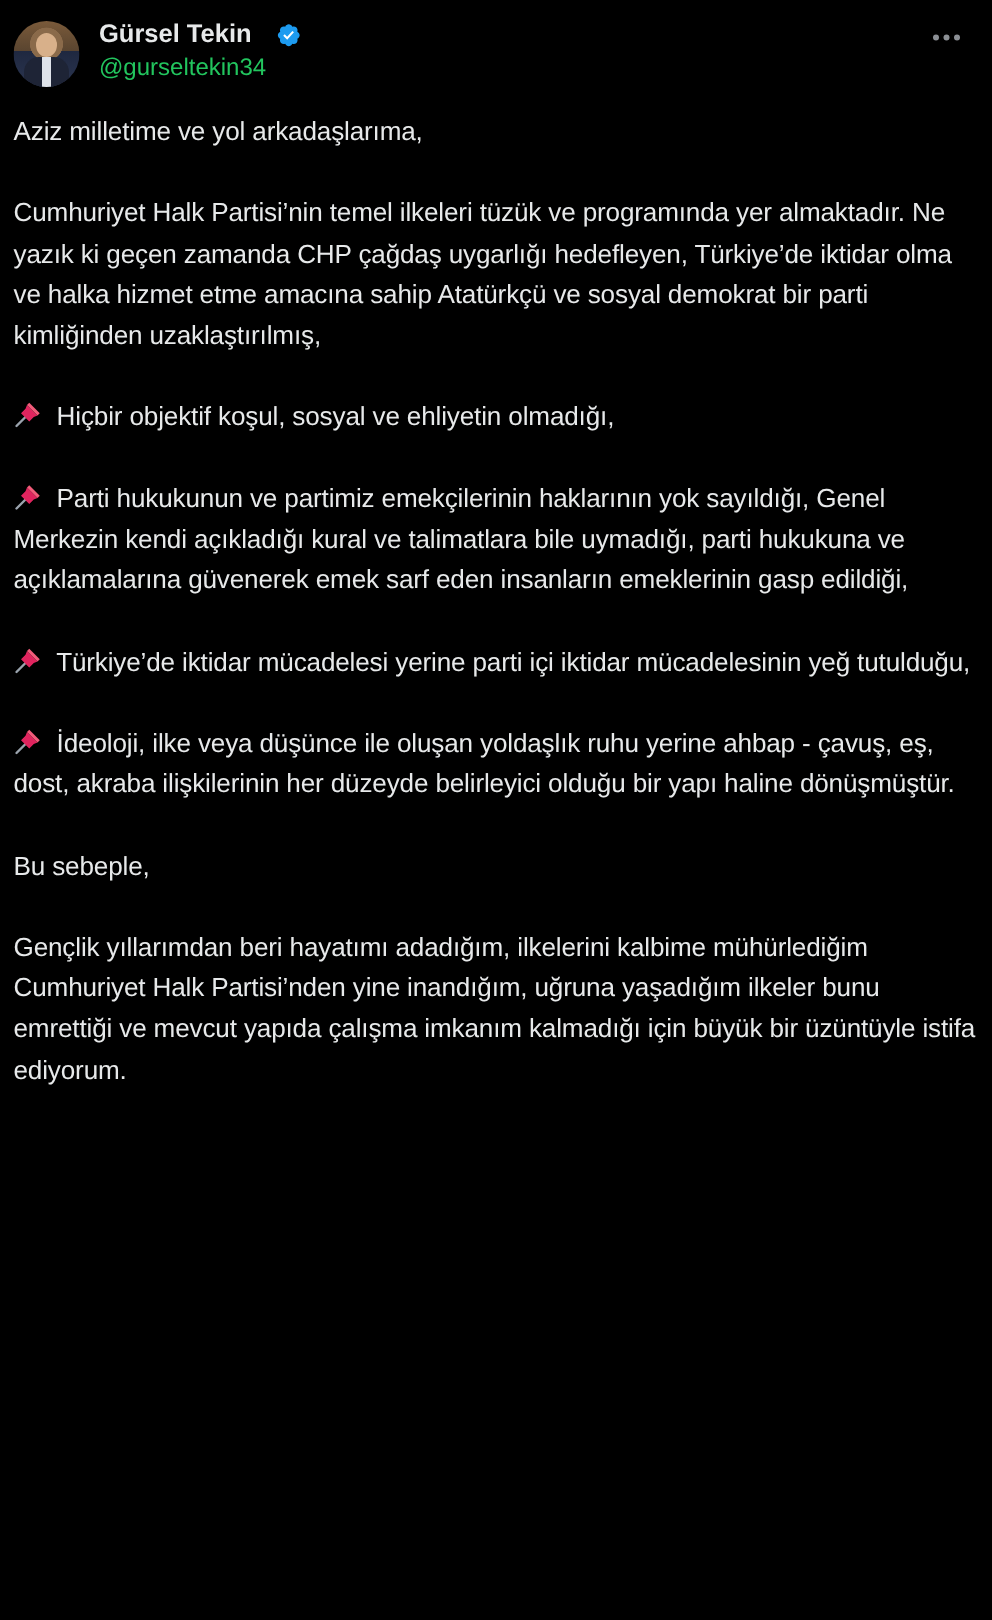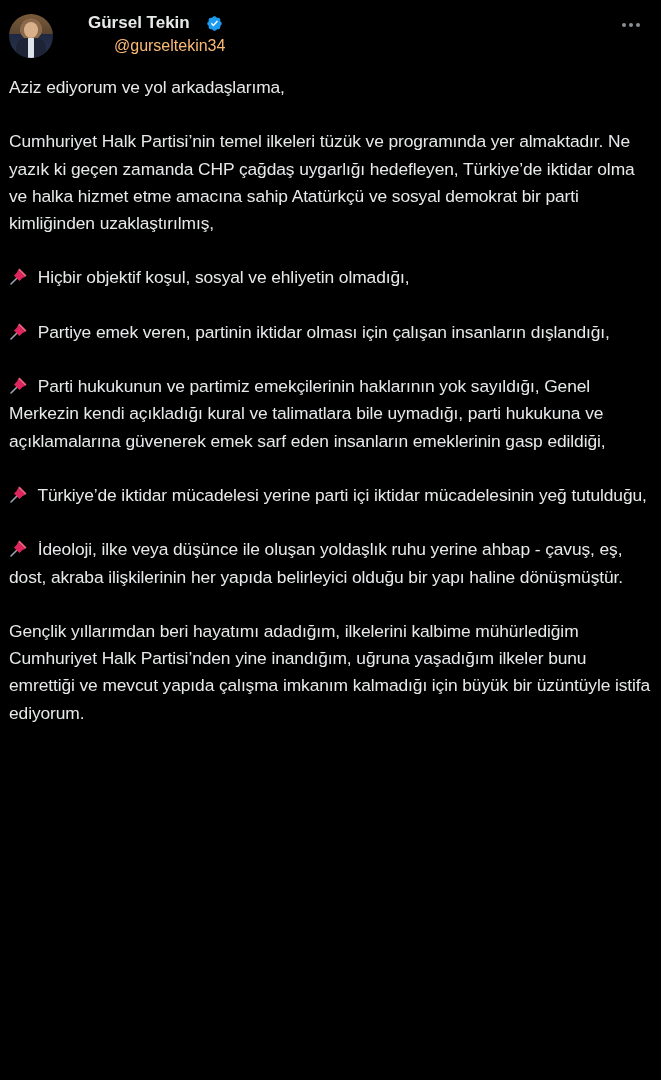--- a/index.html
+++ b/index.html
@@ -6,24 +6,24 @@
   body { width:661px; height:1080px; overflow:hidden; position:relative;
          font-family:"Liberation Sans", sans-serif; color:#e7e9ea; }
   .header { position:absolute; left:0; top:0; width:661px; height:66px; }
   .avatar { position:absolute; left:9px; top:14px; width:44px; height:44px; border-radius:50%;
             background:radial-gradient(circle at 50% 35%, #c9a27a 0 18%, #8a6a4a 19% 30%, transparent 31%),
                        linear-gradient(180deg,#7a5a3a 0%,#5a4530 45%,#1f2840 46%,#2b3550 100%);
             overflow:hidden; }
   .avatar .face { position:absolute; left:15px; top:8px; width:14px; height:16px; border-radius:50%; background:#d8b08a; }
   .avatar .suit { position:absolute; left:7px; top:24px; width:30px; height:22px; border-radius:10px 10px 0 0; background:#1e2436; }
   .avatar .shirt { position:absolute; left:19px; top:24px; width:6px; height:20px; background:#dfe3ea; }
-  .name-row { position:absolute; left:66px; top:13px; display:flex; align-items:center; gap:16px;margin-left:22px; }
+  .name-row { position:absolute; left:66px; top:13px; display:flex; align-items:center; gap:16px; }
   .name { font-weight:bold; font-size:17px; color:#e7e9ea; }
   .verified { width:17px; height:17px; display:inline-block; }
-  .handle { position:absolute; left:66px; top:37px; font-size:16px; color:#fdba74;margin-left:48px; }
+  .handle { position:absolute; left:66px; top:37px; font-size:16px; color:#22c55e; }
   .more { position:absolute; left:622px; top:18px; width:22px; height:14px; display:flex; gap:3px; align-items:center; cursor:pointer; }
   .more span { width:4px; height:4px; border-radius:50%; background:#8b8f94; display:block; }
   .body { position:absolute; left:9px; top:74px; width:645px; font-size:17.4px; line-height:27.2px; letter-spacing:-0.1px; }
   .para { margin:0 0 27.2px 0; white-space:normal; }
   .pin { display:inline-block; width:20px; height:20px; vertical-align:-3px; margin-right:4px; }
 </style>
 </head>
 <body>
 
 <div class="header">
@@ -41,51 +41,45 @@
   </div>
   <div class="handle">@gurseltekin34</div>
   <div class="more">
     <span></span>
     <span></span>
     <span></span>
   </div>
 </div>
 
 <div class="body" id="tweet-body">
-    <p class="para"><span>Aziz ediyorum ve yol arkadaşlarıma,</span></p>
+    <p class="para"><span>Aziz milletime ve yol arkadaşlarıma,</span></p>
     <p class="para"><span>Cumhuriyet Halk Partisi’nin temel ilkeleri tüzük ve programında yer almaktadır.  Ne yazık ki geçen zamanda CHP çağdaş uygarlığı hedefleyen, Türkiye’de iktidar olma ve halka hizmet etme amacına sahip Atatürkçü ve sosyal demokrat bir parti kimliğinden uzaklaştırılmış,</span></p>
     <p class="para">
   <svg class="pin" viewBox="0 0 20 20">
     <line x1="2" y1="18" x2="8" y2="12" stroke="#9aa3ad" stroke-width="1.6" stroke-linecap="round"></line>
     <path d="M9 4 L16 11 L13.5 12 L10.5 15 L5 9.5 L8 6.5 Z" fill="#e0245e"></path>
     <path d="M10.5 2.5 L17.5 9.5 L16 11 L9 4 Z" fill="#f25c7a"></path>
   </svg>
 <span>Hiçbir objektif koşul, sosyal ve ehliyetin olmadığı,</span></p>
-    <p class="para">
-  <svg class="pin" viewBox="0 0 20 20">
-    <line x1="2" y1="18" x2="8" y2="12" stroke="#9aa3ad" stroke-width="1.6" stroke-linecap="round"></line>
-    <path d="M9 4 L16 11 L13.5 12 L10.5 15 L5 9.5 L8 6.5 Z" fill="#e0245e"></path>
-    <path d="M10.5 2.5 L17.5 9.5 L16 11 L9 4 Z" fill="#f25c7a"></path>
-  </svg>
-<span>Partiye emek veren, partinin iktidar olması için çalışan insanların dışlandığı,</span></p>
     <p class="para">
   <svg class="pin" viewBox="0 0 20 20">
     <line x1="2" y1="18" x2="8" y2="12" stroke="#9aa3ad" stroke-width="1.6" stroke-linecap="round"></line>
     <path d="M9 4 L16 11 L13.5 12 L10.5 15 L5 9.5 L8 6.5 Z" fill="#e0245e"></path>
     <path d="M10.5 2.5 L17.5 9.5 L16 11 L9 4 Z" fill="#f25c7a"></path>
   </svg>
 <span>Parti hukukunun ve partimiz emekçilerinin haklarının yok sayıldığı, Genel Merkezin kendi açıkladığı kural ve talimatlara bile uymadığı, parti hukukuna ve açıklamalarına güvenerek emek sarf eden insanların emeklerinin gasp edildiği,</span></p>
     <p class="para">
   <svg class="pin" viewBox="0 0 20 20">
     <line x1="2" y1="18" x2="8" y2="12" stroke="#9aa3ad" stroke-width="1.6" stroke-linecap="round"></line>
     <path d="M9 4 L16 11 L13.5 12 L10.5 15 L5 9.5 L8 6.5 Z" fill="#e0245e"></path>
     <path d="M10.5 2.5 L17.5 9.5 L16 11 L9 4 Z" fill="#f25c7a"></path>
   </svg>
 <span>Türkiye’de iktidar mücadelesi yerine parti içi iktidar mücadelesinin yeğ tutulduğu,</span></p>
     <p class="para">
   <svg class="pin" viewBox="0 0 20 20">
     <line x1="2" y1="18" x2="8" y2="12" stroke="#9aa3ad" stroke-width="1.6" stroke-linecap="round"></line>
     <path d="M9 4 L16 11 L13.5 12 L10.5 15 L5 9.5 L8 6.5 Z" fill="#e0245e"></path>
     <path d="M10.5 2.5 L17.5 9.5 L16 11 L9 4 Z" fill="#f25c7a"></path>
   </svg>
-<span>İdeoloji, ilke veya düşünce ile oluşan yoldaşlık ruhu yerine ahbap - çavuş, eş, dost, akraba ilişkilerinin her yapıda belirleyici olduğu bir yapı haline dönüşmüştür.</span></p>
+<span>İdeoloji, ilke veya düşünce ile oluşan yoldaşlık ruhu yerine ahbap - çavuş, eş, dost, akraba ilişkilerinin her düzeyde belirleyici olduğu bir yapı haline dönüşmüştür.</span></p>
+    <p class="para"><span>Bu sebeple,</span></p>
     <p class="para"><span>Gençlik yıllarımdan beri hayatımı adadığım, ilkelerini kalbime mühürlediğim Cumhuriyet Halk Partisi’nden yine inandığım, uğruna yaşadığım ilkeler bunu emrettiği ve mevcut yapıda çalışma imkanım kalmadığı için büyük bir üzüntüyle istifa ediyorum.</span></p>
   </div>
 
 </body></html>

